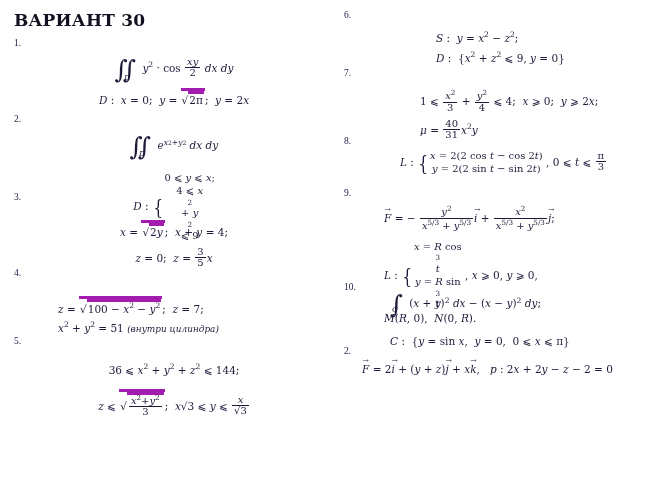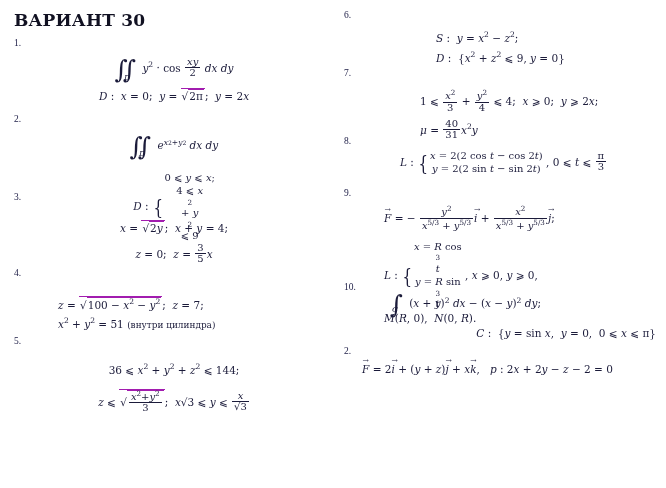--- a/index.html
+++ b/index.html
@@ -101,27 +101,27 @@
   }
   .cases {
     display: inline-block;
     vertical-align: middle;
     text-align: center;
     font-size: 0.95em;
     line-height: 1.3;
   }
   .cases span { display: block; white-space: nowrap; }
   .sqrt-bar {
-    border-top: 1px solid #a21caf;
+    border-top: 3px solid #a21caf;
     padding: 0 1px 0 1px;
     display: inline-block;
     line-height: 1.15;
   }
   .sup { font-size: 0.72em; vertical-align: super; }
-  .rus { font-family: "DejaVu Serif", serif; font-size: 0.85em; }
+  .rus { font-family: "DejaVu Serif", serif; font-size: 0.85em; font-style: italic; }
   .vec {
     display: inline-block;
     position: relative;
   }
   .vec::after {
     content: "\2192";
     position: absolute;
     left: 0; right: 0;
     top: -0.72em;
     font-size: 0.72em;
@@ -266,21 +266,21 @@
         </span>
       </div>
     </div>
 
     <div class="item" style="height:62px;">
       <div class="num">10.</div>
       <div class="body indent-l" style="margin-top:2px; padding-left:46px;">
         <span class="line">
           <span class="intg">∫</span><span class="oint-c">C</span>(<i class="v">x</i> + <i class="v">y</i>)<span class="sup">2</span> <i class="v">dx</i> − (<i class="v">x</i> − <i class="v">y</i>)<span class="sup">2</span> <i class="v">dy</i>;
         </span>
-        <span class="line" style="margin-top:12px;text-align:right;">
+        <span class="line" style="margin-top:20px;">
           <i class="v">C</i> : &nbsp;{<i class="v">y</i> = sin <i class="v">x</i>, &nbsp;<i class="v">y</i> = 0, &nbsp;0 ⩽ <i class="v">x</i> ⩽ π}
         </span>
       </div>
     </div>
 
     <div class="item" style="height:40px;">
       <div class="num">2.</div>
       <div class="body indent-l" style="margin-top:6px; padding-left:18px;">
         <span class="line">
           <span class="vec"><i class="v">F</i></span> = 2<span class="vec"><i class="v">i</i></span> + (<i class="v">y</i> + <i class="v">z</i>)<span class="vec"><i class="v">j</i></span> + <i class="v">x</i><span class="vec"><i class="v">k</i></span>, &nbsp;&nbsp;<i class="v">p</i> : 2<i class="v">x</i> + 2<i class="v">y</i> − <i class="v">z</i> − 2 = 0

